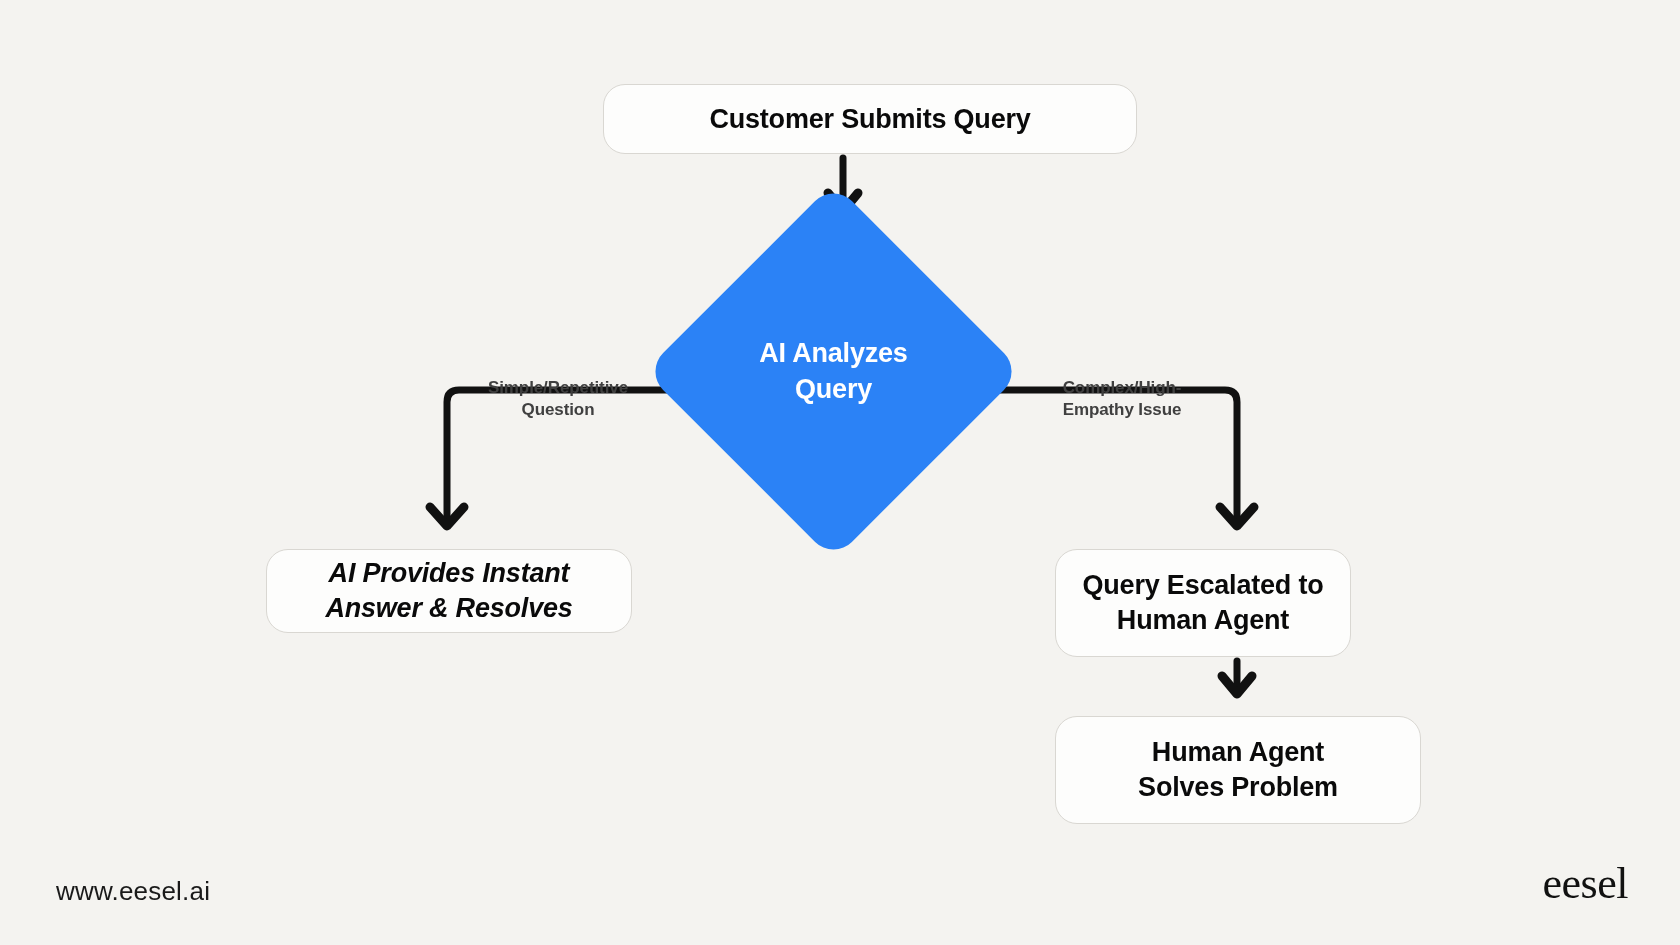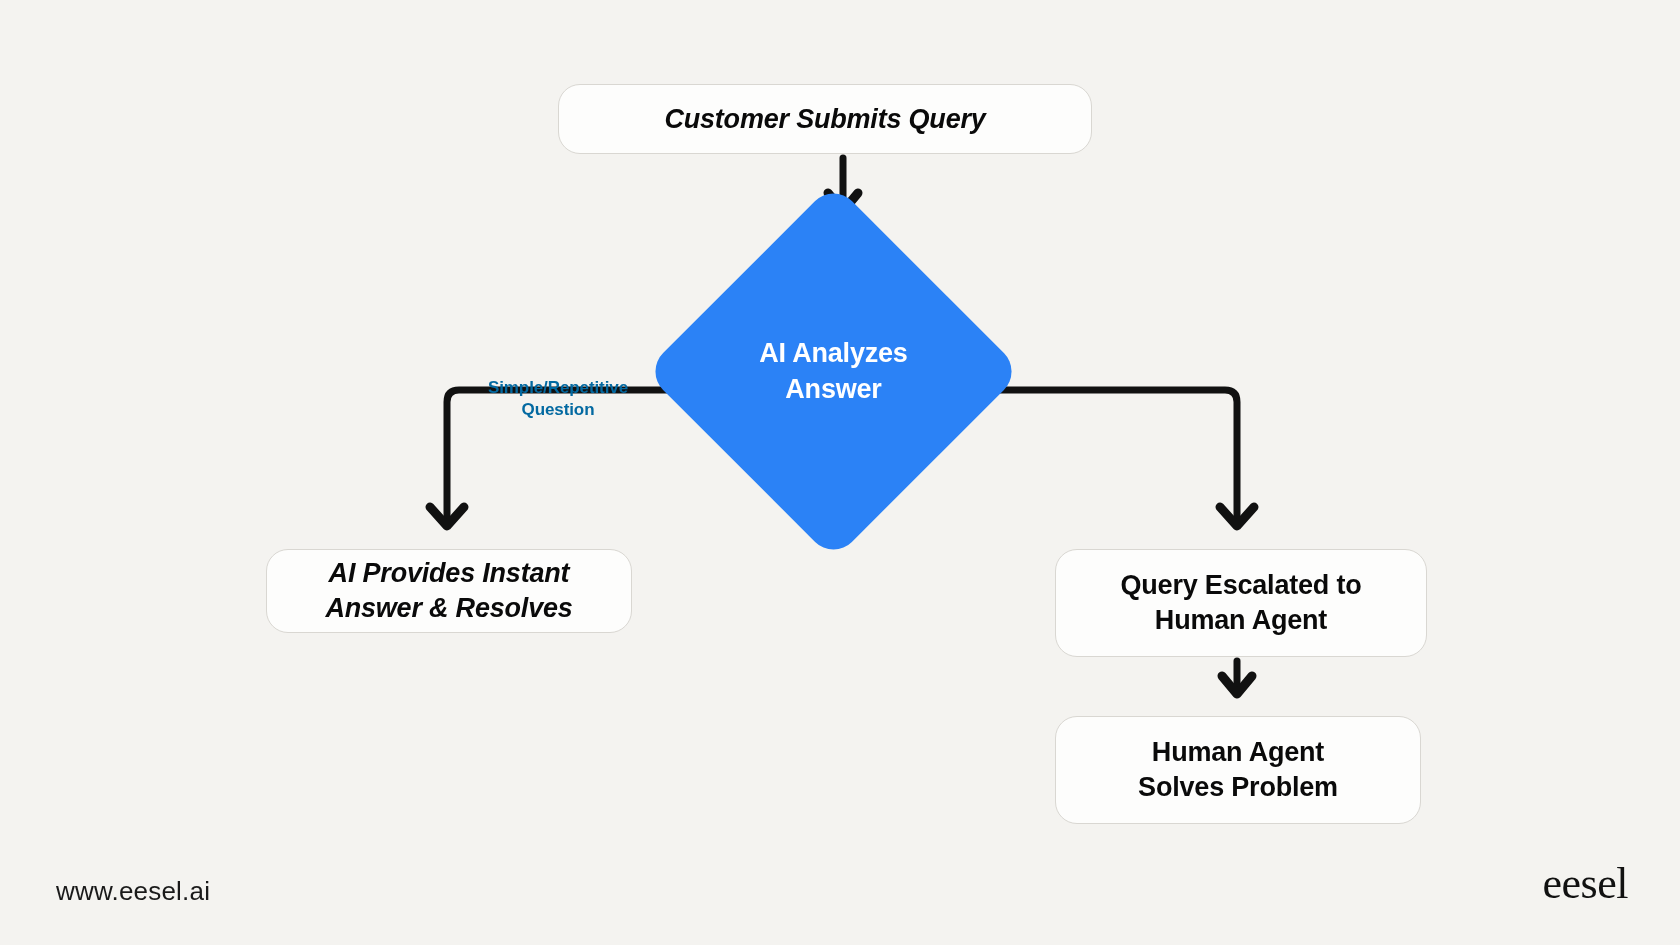--- a/index.html
+++ b/index.html
@@ -58,41 +58,40 @@
     align-items: center;
     justify-content: center;
     text-align: center;
     color: #0a0a0a;
     font-weight: bold;
     line-height: 1.28;
     letter-spacing: -0.2px;
   }
 
   #node-start {
-    left: 558px;
+    left: 603px;
     top: 84px;
     width: 534px;
     height: 70px;
     font-size: 27px;
-    font-style: italic;
   }
 
   #node-ai-resolve {
     left: 266px;
     top: 549px;
     width: 366px;
     height: 84px;
     font-size: 27px;
     font-style: italic;
   }
 
   #node-escalate {
     left: 1055px;
     top: 549px;
-    width: 372px;
+    width: 296px;
     height: 108px;
     font-size: 27px;
   }
 
   #node-human-solve {
     left: 1055px;
     top: 716px;
     width: 366px;
     height: 108px;
     font-size: 27px;
@@ -135,21 +134,21 @@
     font-weight: bold;
     font-size: 27px;
     line-height: 1.3;
     letter-spacing: -0.2px;
     white-space: pre-line;
   }
 
   
   .branch-label {
     position: absolute;
-    color: #0369a1;
+    color: #404040;
     font-weight: bold;
     font-size: 17px;
     line-height: 1.32;
     text-align: center;
     white-space: pre-line;
     letter-spacing: -0.1px;
   }
   #label-left {
     left: 458px;
     top: 377px;
@@ -210,26 +209,28 @@
     </g>
   </svg>
 
   <div class="node-box" id="node-start">
     <span class="box-text">Customer Submits Query</span>
   </div>
 
   <div id="node-decision">
     <div class="diamond-shape"></div>
     <div class="diamond-label">AI Analyzes
-Answer</div>
+Query</div>
   </div>
 
   <div class="branch-label" id="label-left">Simple/Repetitive
 Question</div>
 
+  <div class="branch-label" id="label-right">Complex/High-
+Empathy Issue</div>
 
   <div class="node-box" id="node-ai-resolve">
     <span class="box-text">AI Provides Instant
 Answer &amp; Resolves</span>
   </div>
 
   <div class="node-box" id="node-escalate">
     <span class="box-text">Query Escalated to
 Human Agent</span>
   </div>

